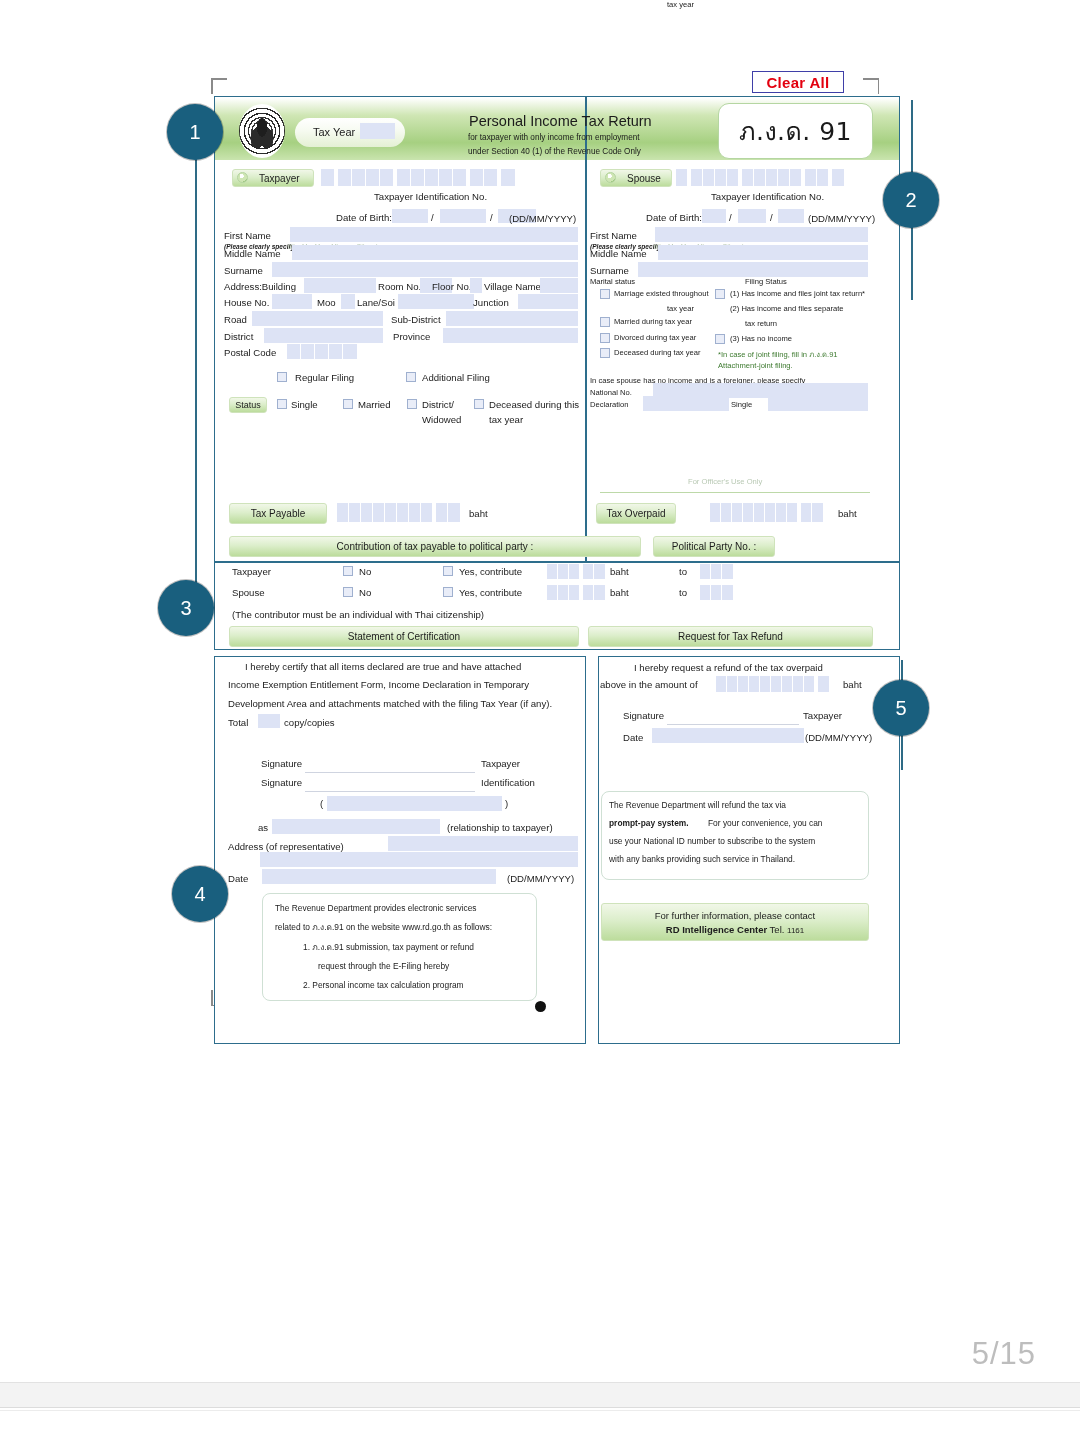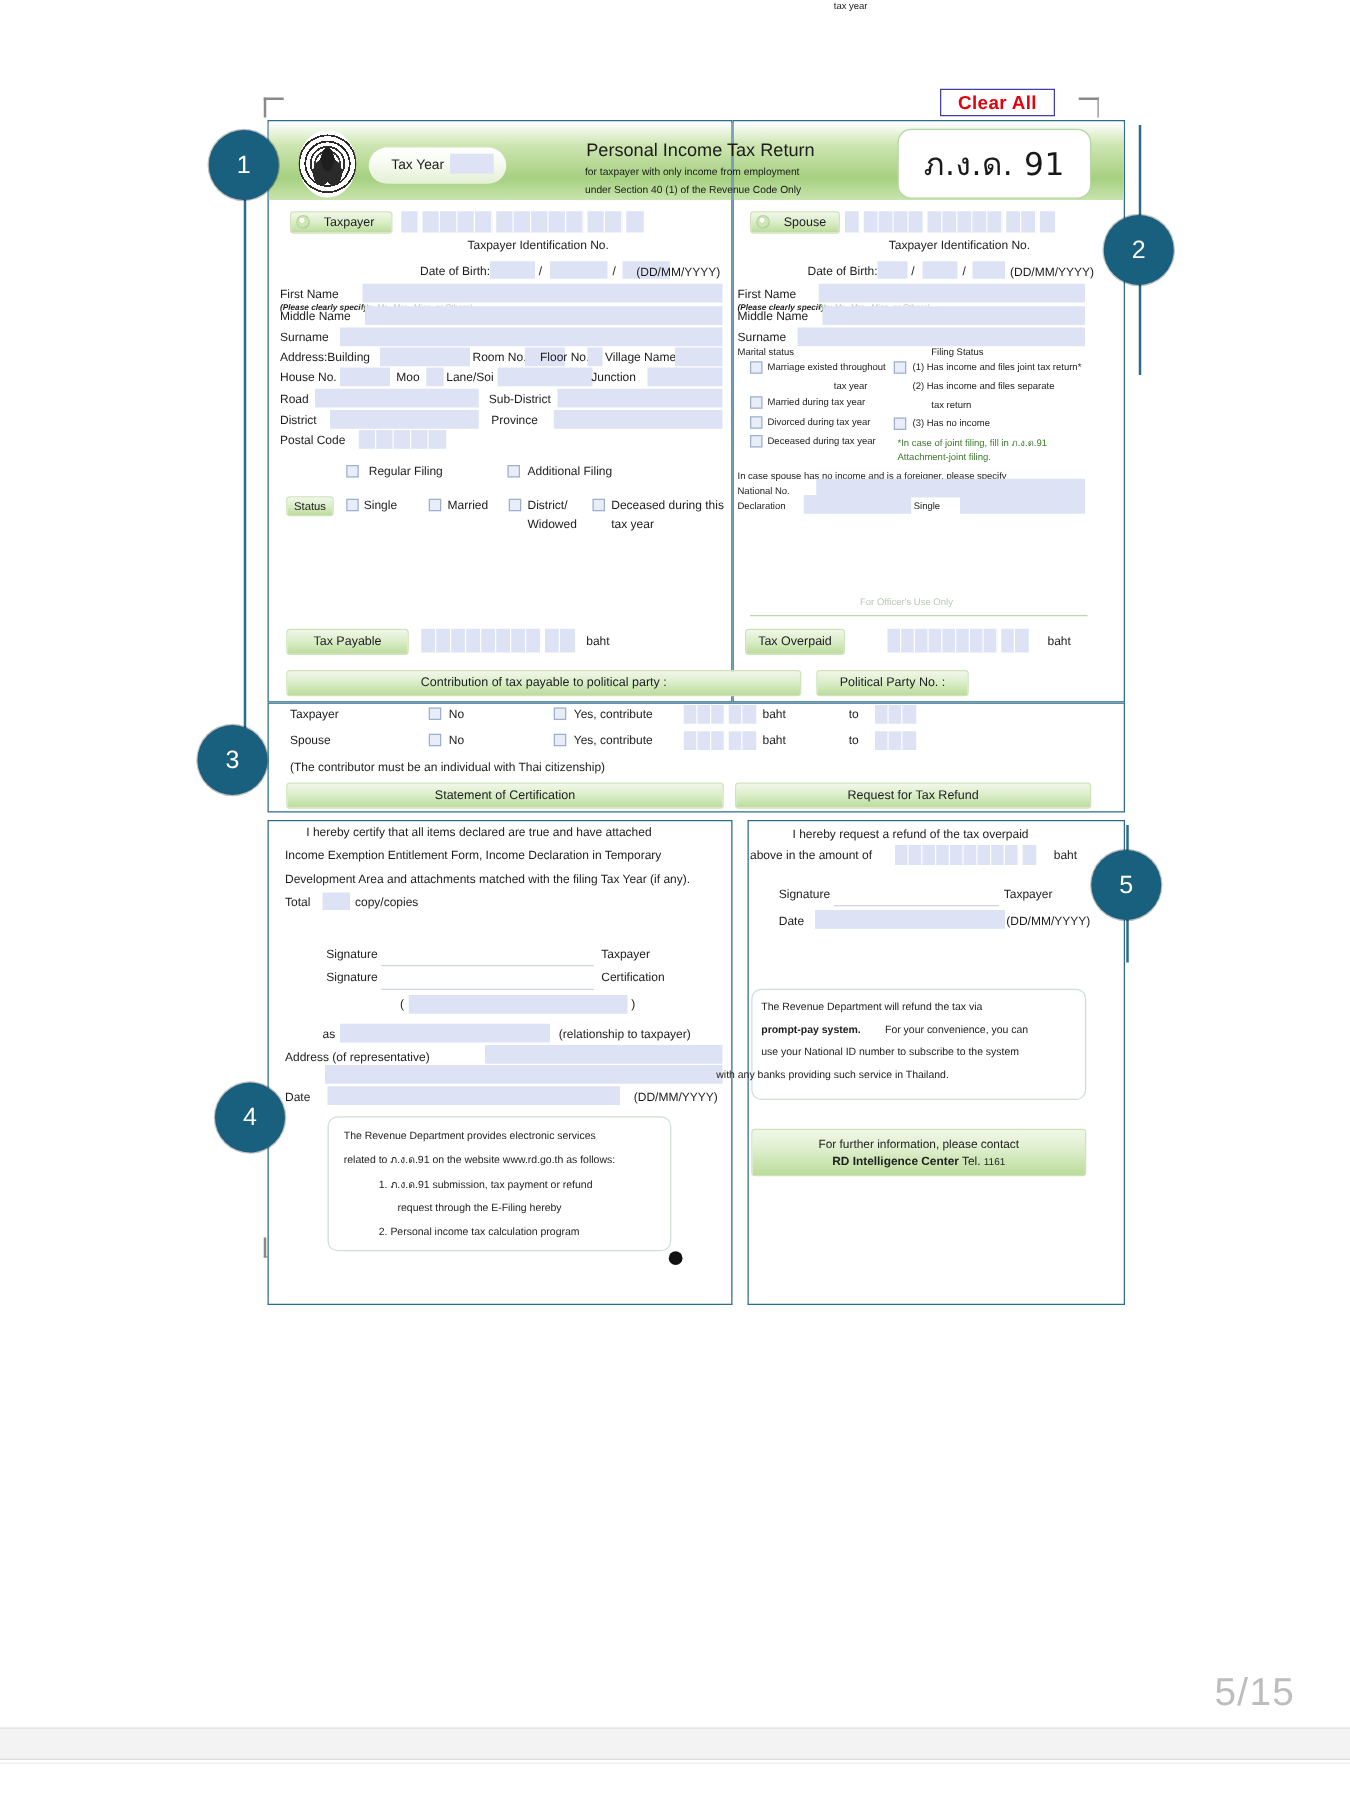--- a/index.html
+++ b/index.html
@@ -467,21 +467,21 @@
 <div class="lab" style="left:228px;top:717px">Total</div>
 <div class="fld" style="left:258px;top:714px;width:22px;height:14px"></div>
 <div class="lab" style="left:284px;top:717px">copy/copies</div>
 
 <div class="lab" style="left:261px;top:758px">Signature</div>
 <div class="sigline" style="left:305px;top:772px;width:170px"></div>
 <div class="lab" style="left:481px;top:758px">Taxpayer</div>
 
 <div class="lab" style="left:261px;top:777px">Signature</div>
 <div class="sigline" style="left:305px;top:791px;width:170px"></div>
-<div class="lab" style="left:481px;top:777px">Certification</div>
+<div class="lab" style="left:481px;top:777px">Identification</div>
 
 <div class="lab" style="left:320px;top:798px">(</div>
 <div class="fld" style="left:327px;top:796px;width:175px;height:15px"></div>
 <div class="lab" style="left:505px;top:798px">)</div>
 
 <div class="lab" style="left:258px;top:822px">as</div>
 <div class="fld" style="left:272px;top:819px;width:168px;height:15px"></div>
 <div class="lab" style="left:447px;top:822px">(relationship to taxpayer)</div>
 
 <div class="lab" style="left:228px;top:841px">Address (of representative)</div>
@@ -525,21 +525,21 @@
 
 <div class="lab" style="left:623px;top:732px">Date</div>
 <div class="fld" style="left:652px;top:728px;width:152px;height:15px"></div>
 <div class="lab" style="left:805px;top:732px">(DD/MM/YYYY)</div>
 
 <div class="subbox" style="left:601px;top:791px;width:268px;height:89px"></div>
 <div class="note" style="left:609px;top:797px">The  Revenue  Department  will  refund  the  tax  via</div>
 <div class="note" style="left:609px;top:815px;font-weight:bold">prompt-pay system.</div>
 <div class="note" style="left:708px;top:815px">For  your  convenience,  you  can</div>
 <div class="note" style="left:609px;top:833px">use your National ID number to subscribe to the system</div>
-<div class="note" style="left:573px;top:851px">with  any  banks  providing  such  service  in  Thailand.</div>
+<div class="note" style="left:609px;top:851px">with  any  banks  providing  such  service  in  Thailand.</div>
 
 <div class="tag" style="left:601px;top:903px;width:268px;height:38px;flex-direction:column;align-items:center;justify-content:center;">
   <span style="font-size:9.5px">For further information, please contact</span>
   <span style="font-size:9.5px;display:block;margin-top:3px">
     <b>RD Intelligence Center</b>
     <span>Tel.</span>
     <span style="font-size:8px">1161</span>
   </span>
 </div>
 

